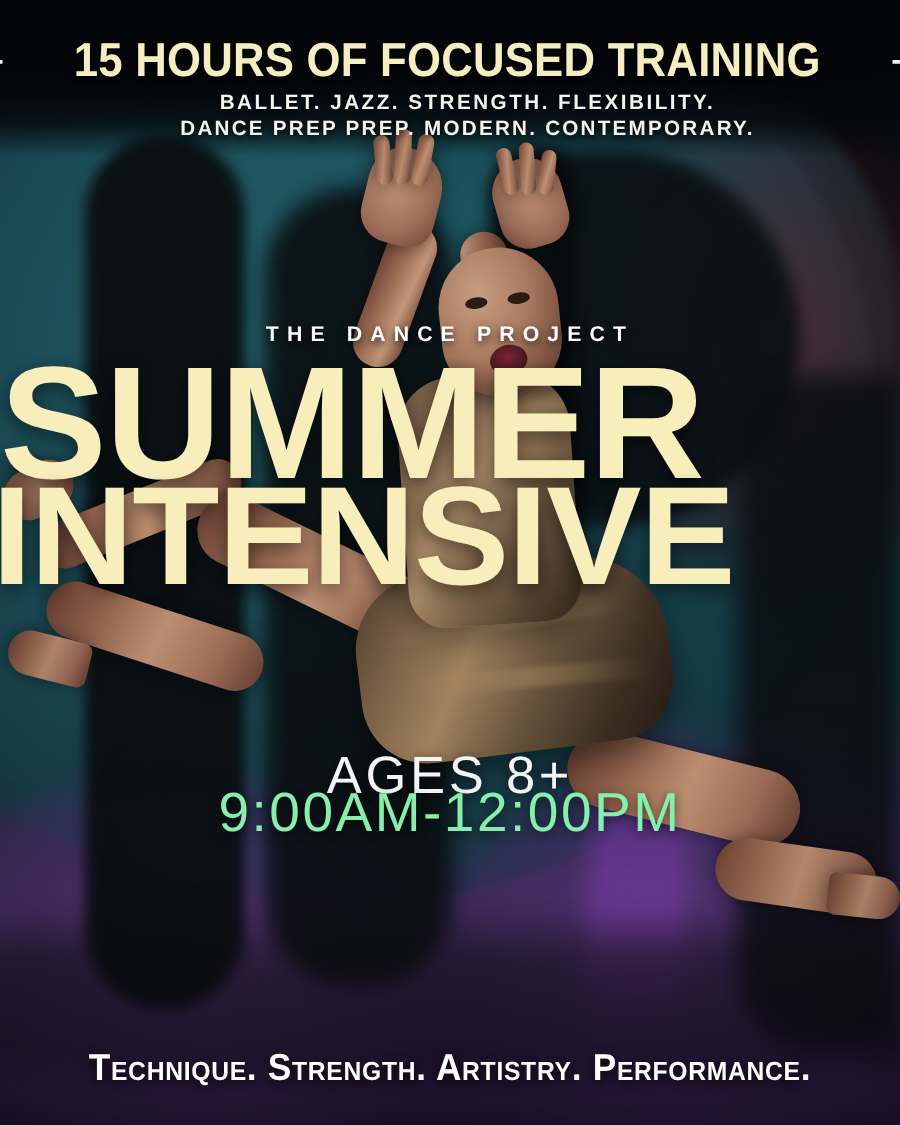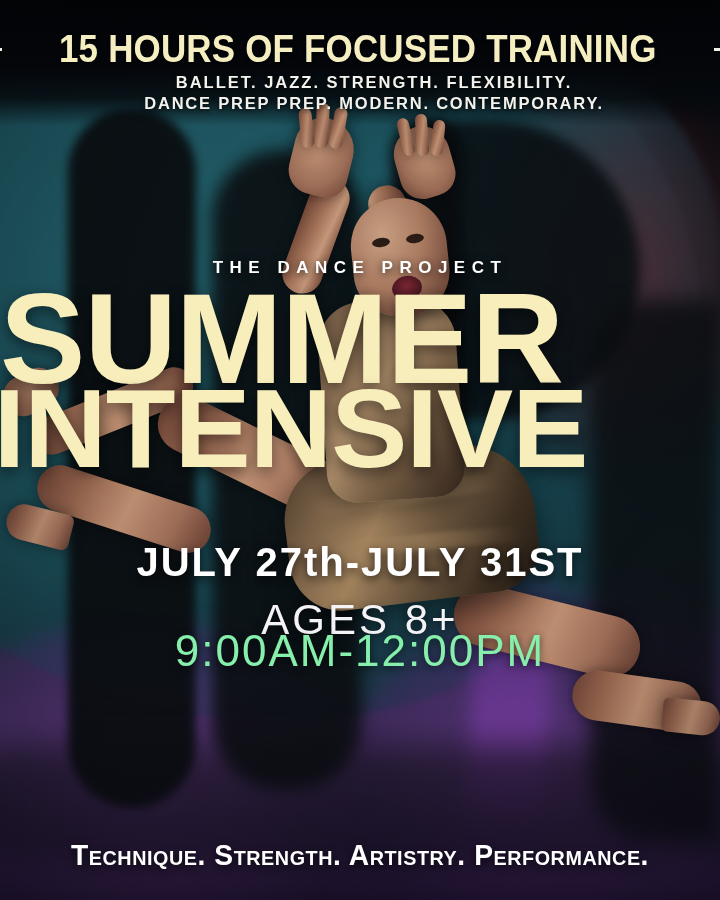--- a/index.html
+++ b/index.html
@@ -603,21 +603,20 @@
       <div class="line2">DANCE PREP PREP. MODERN. CONTEMPORARY.</div>
     </div>
 
     <div class="brand">THE DANCE PROJECT</div>
 
     <div class="title-block">
       <div class="title-line title-summer">SUMMER</div>
       <div class="title-line title-intensive">INTENSIVE</div>
     </div>
 
-    <div class="dates">JULY 27th-JULY 31ST</div>
 
     <div class="ages">AGES 8+</div>
 
     <div class="times">9:00AM-12:00PM</div>
 
     <div class="tagline">Technique. Strength. Artistry. Performance.</div>
 
   </div>
 </div>
 

